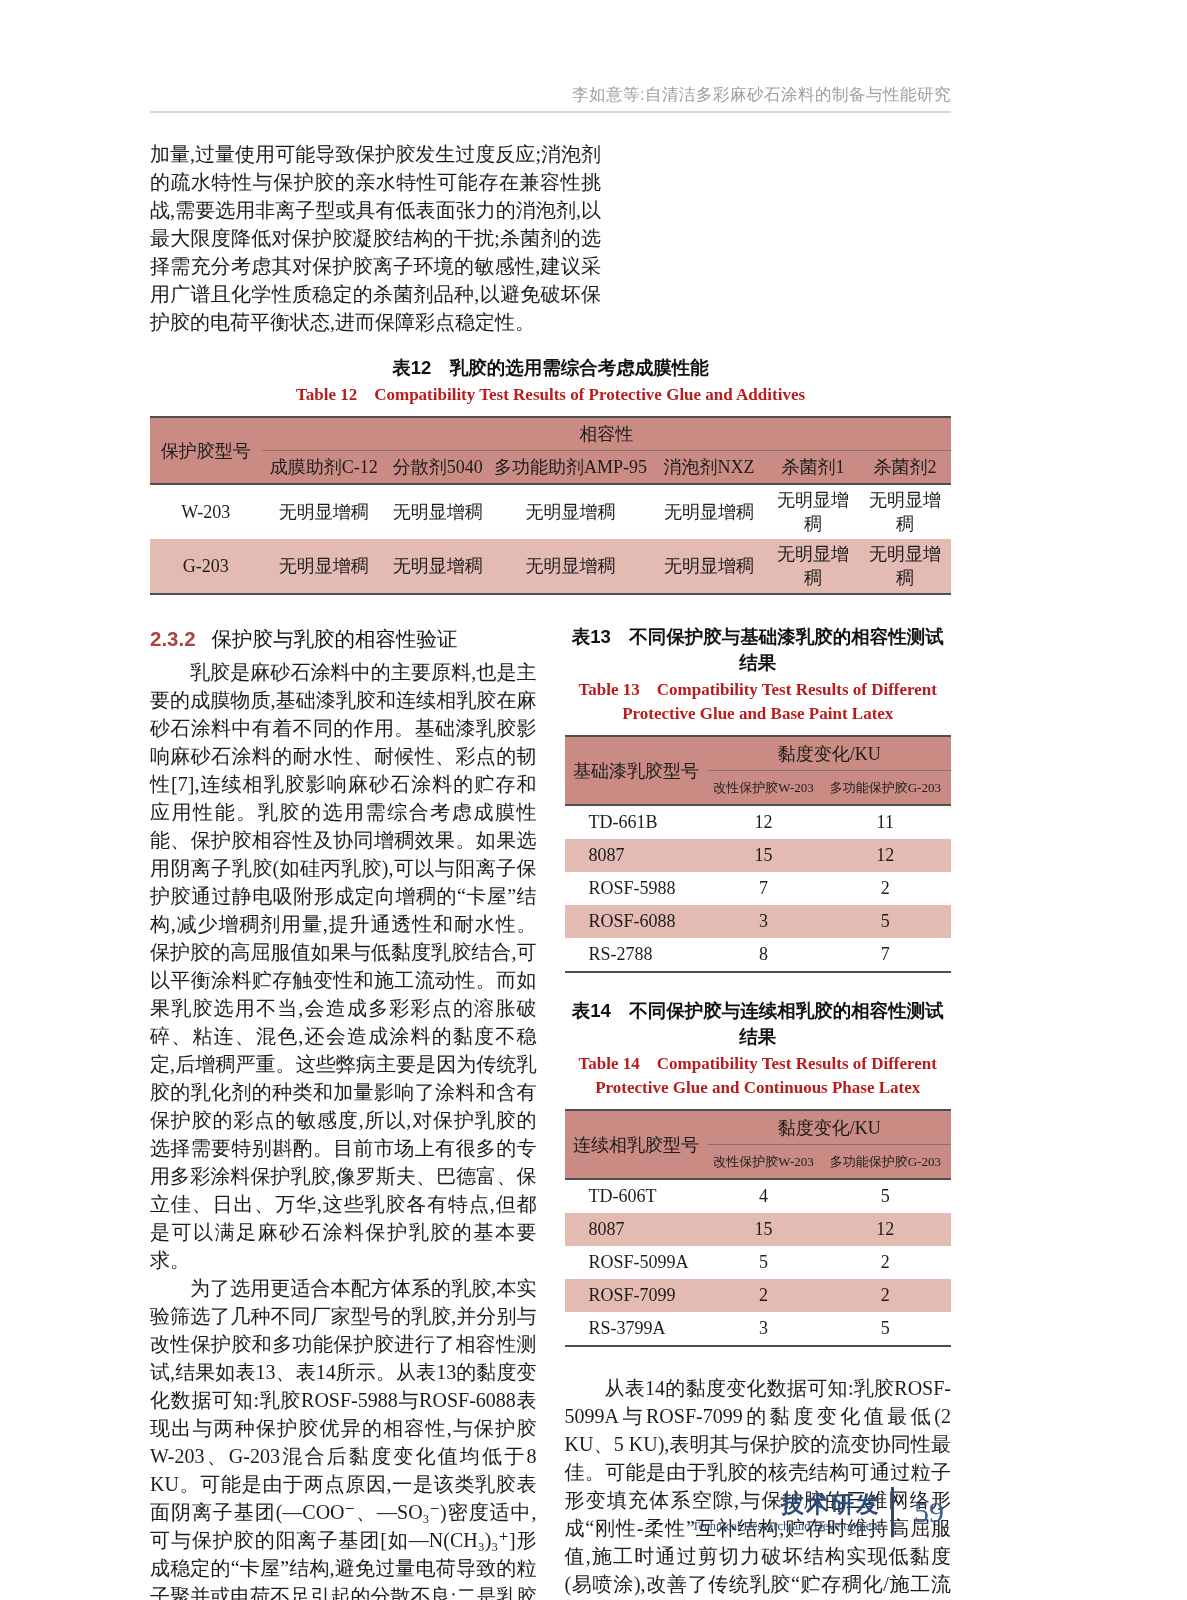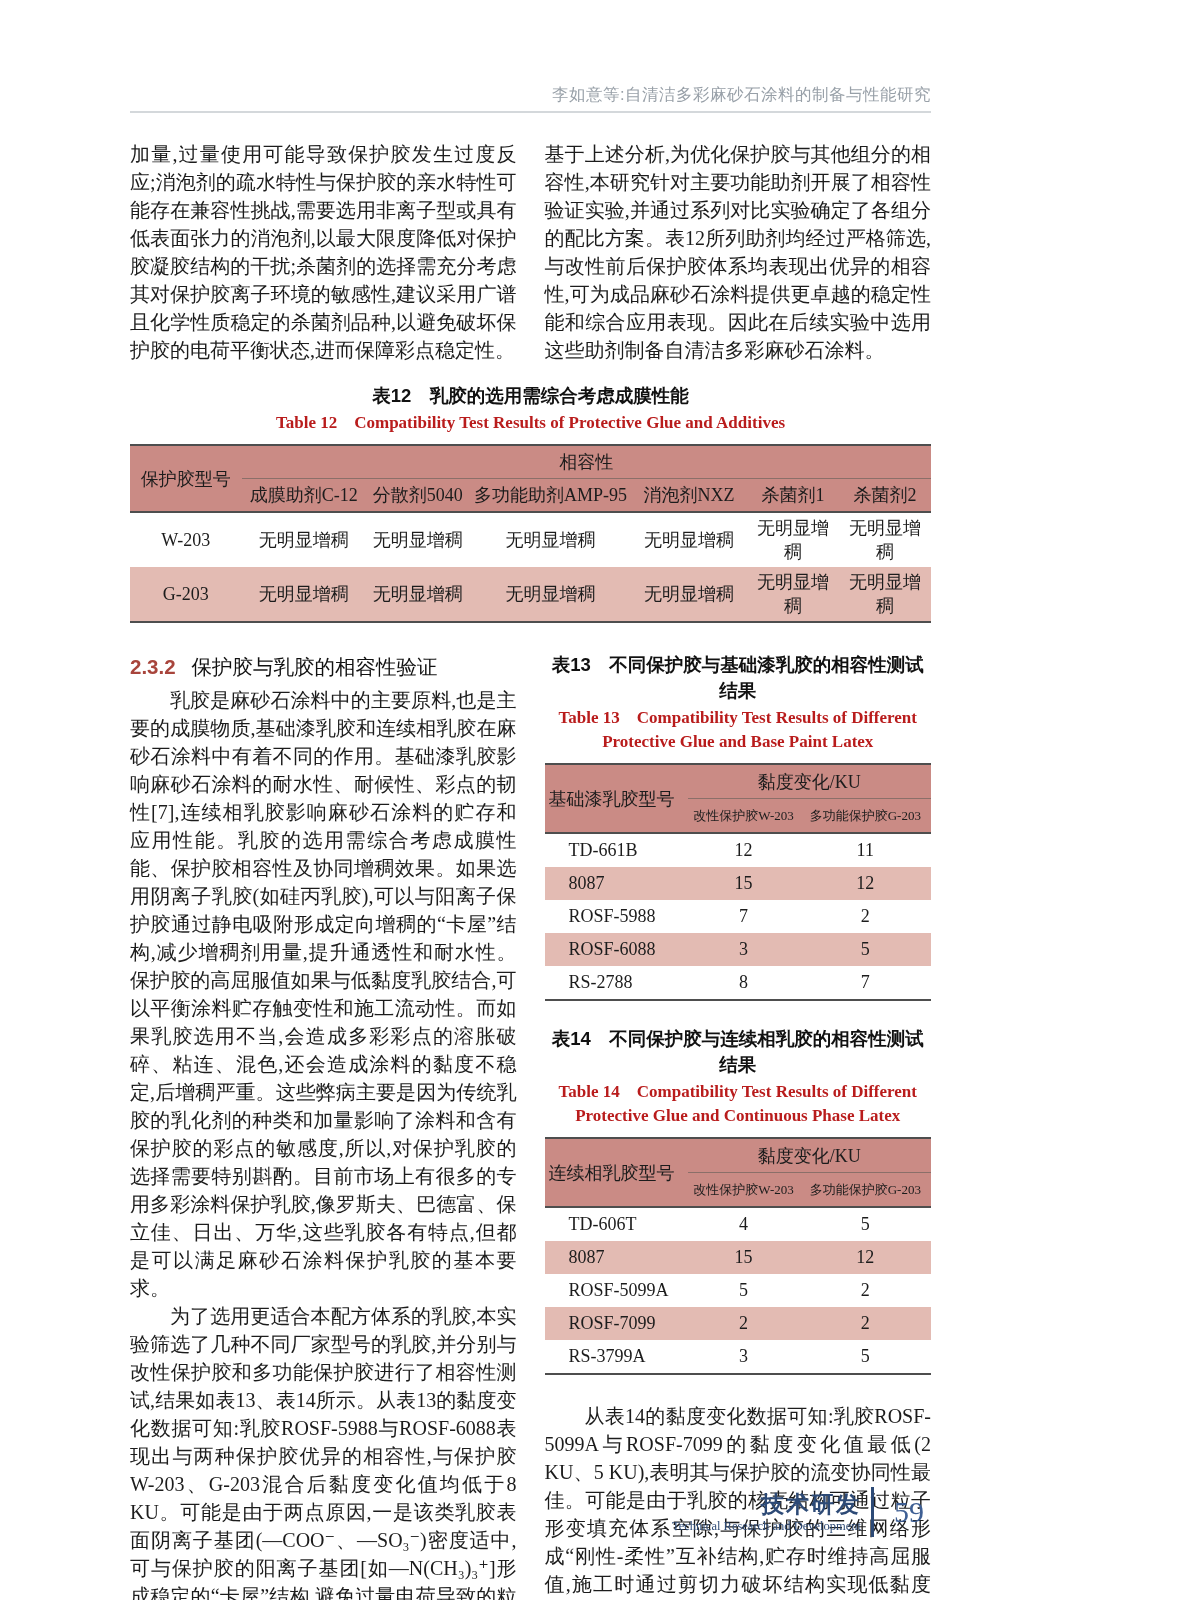--- a/index.html
+++ b/index.html
@@ -1,19 +1,20 @@
 <!DOCTYPE html>
 <html style="--text: #1c1c1c; --running-head-gray: #98a0a8; --header-rule: #d4d8db; --accent-red: #a8453c; --table-header-bg: #ca8b85; --table-row-alt-bg: #e3bbb3; --table-border-dark: #4e4e4e; --group-underline: #8b6f69; --footer-navy: #2d4a76; --page-number-blue: #3e5f94;"><head>
 <meta charset="utf-8">
 <style>
   html,body{margin:0;padding:0;background:#ffffff;}
   .page{
     position:relative;width:1058px;height:1600px;background:#ffffff;
     font-family:"Liberation Serif","DejaVu Serif",serif;color:var(--text,#1c1c1c);
     overflow:hidden;
+    margin-left:20px;
   }
   .content{padding:0 127px 0 130px;}
   .running-head{
     padding-top:84px;text-align:right;font-size:16.5px;letter-spacing:.5px;
     color:var(--running-head-gray,#98a0a8);
     font-family:"Liberation Sans","DejaVu Sans",sans-serif;
   }
   .head-rule{border-bottom:2px solid var(--header-rule,#d4d8db);margin-top:5px;}
   .two-col{display:flex;gap:28px;}
   .col{width:451px;}
@@ -35,21 +36,21 @@
     border-top:2.5px solid var(--table-border-dark,#4e4e4e);
     border-bottom:2.5px solid var(--table-border-dark,#4e4e4e);
   }
   table.data-table thead tr{background:var(--table-header-bg,#ca8b85);}
   table.data-table th{font-weight:normal;}
   table.data-table th,table.data-table td{padding:3px 4px;text-align:center;height:26px;}
   table.data-table th.corner{border-bottom:2px solid var(--table-border-dark,#4e4e4e);}
   table.data-table tr.subrow th{border-bottom:2px solid var(--table-border-dark,#4e4e4e);white-space:nowrap;}
   table.data-table th.group{border-bottom:1px solid var(--group-underline,#8b6f69);}
   table.data-table tbody tr.alt{background:var(--table-row-alt-bg,#e3bbb3);}
-  table.side th.corner{text-align:left;}
+  table.side th.corner{text-align:center;}
   table.side td.model{text-align:left;padding-left:24px;}
   table.side tr.subrow th{font-size:13px;}
   table.side th,table.side td{height:27px;}
 
   .main-row{margin-top:29px;}
   .section-heading{font-size:20.5px;line-height:30px;margin-bottom:4px;}
   .section-number{
     color:var(--accent-red,#a8453c);font-weight:bold;margin-right:16px;
     font-family:"Liberation Sans","DejaVu Sans",sans-serif;
   }
@@ -76,21 +77,20 @@
 <body>
 
 <div class="page">
   <div class="content">
 
     <div class="running-head">李如意等:自清洁多彩麻砂石涂料的制备与性能研究</div>
     <div class="head-rule"></div>
 
     <div class="two-col intro-row">
       <p class="body-text col">加量,过量使用可能导致保护胶发生过度反应;消泡剂的疏水特性与保护胶的亲水特性可能存在兼容性挑战,需要选用非离子型或具有低表面张力的消泡剂,以最大限度降低对保护胶凝胶结构的干扰;杀菌剂的选择需充分考虑其对保护胶离子环境的敏感性,建议采用广谱且化学性质稳定的杀菌剂品种,以避免破坏保护胶的电荷平衡状态,进而保障彩点稳定性。</p>
-      <p class="body-text col">基于上述分析,为优化保护胶与其他组分的相容性,本研究针对主要功能助剂开展了相容性验证实验,并通过系列对比实验确定了各组分的配比方案。表12所列助剂均经过严格筛选,与改性前后保护胶体系均表现出优异的相容性,可为成品麻砂石涂料提供更卓越的稳定性能和综合应用表现。因此在后续实验中选用这些助剂制备自清洁多彩麻砂石涂料。</p>
     </div>
 
     <div class="tbl-block">
       <div class="tbl-caption-cn">表12　乳胶的选用需综合考虑成膜性能</div>
       <div class="tbl-caption-en">Table 12  Compatibility Test Results of Protective Glue and Additives</div>
       <table class="data-table">
         <colgroup>
           <col style="width:14%">
             <col style="width:15.5%">
             <col style="width:13%">

